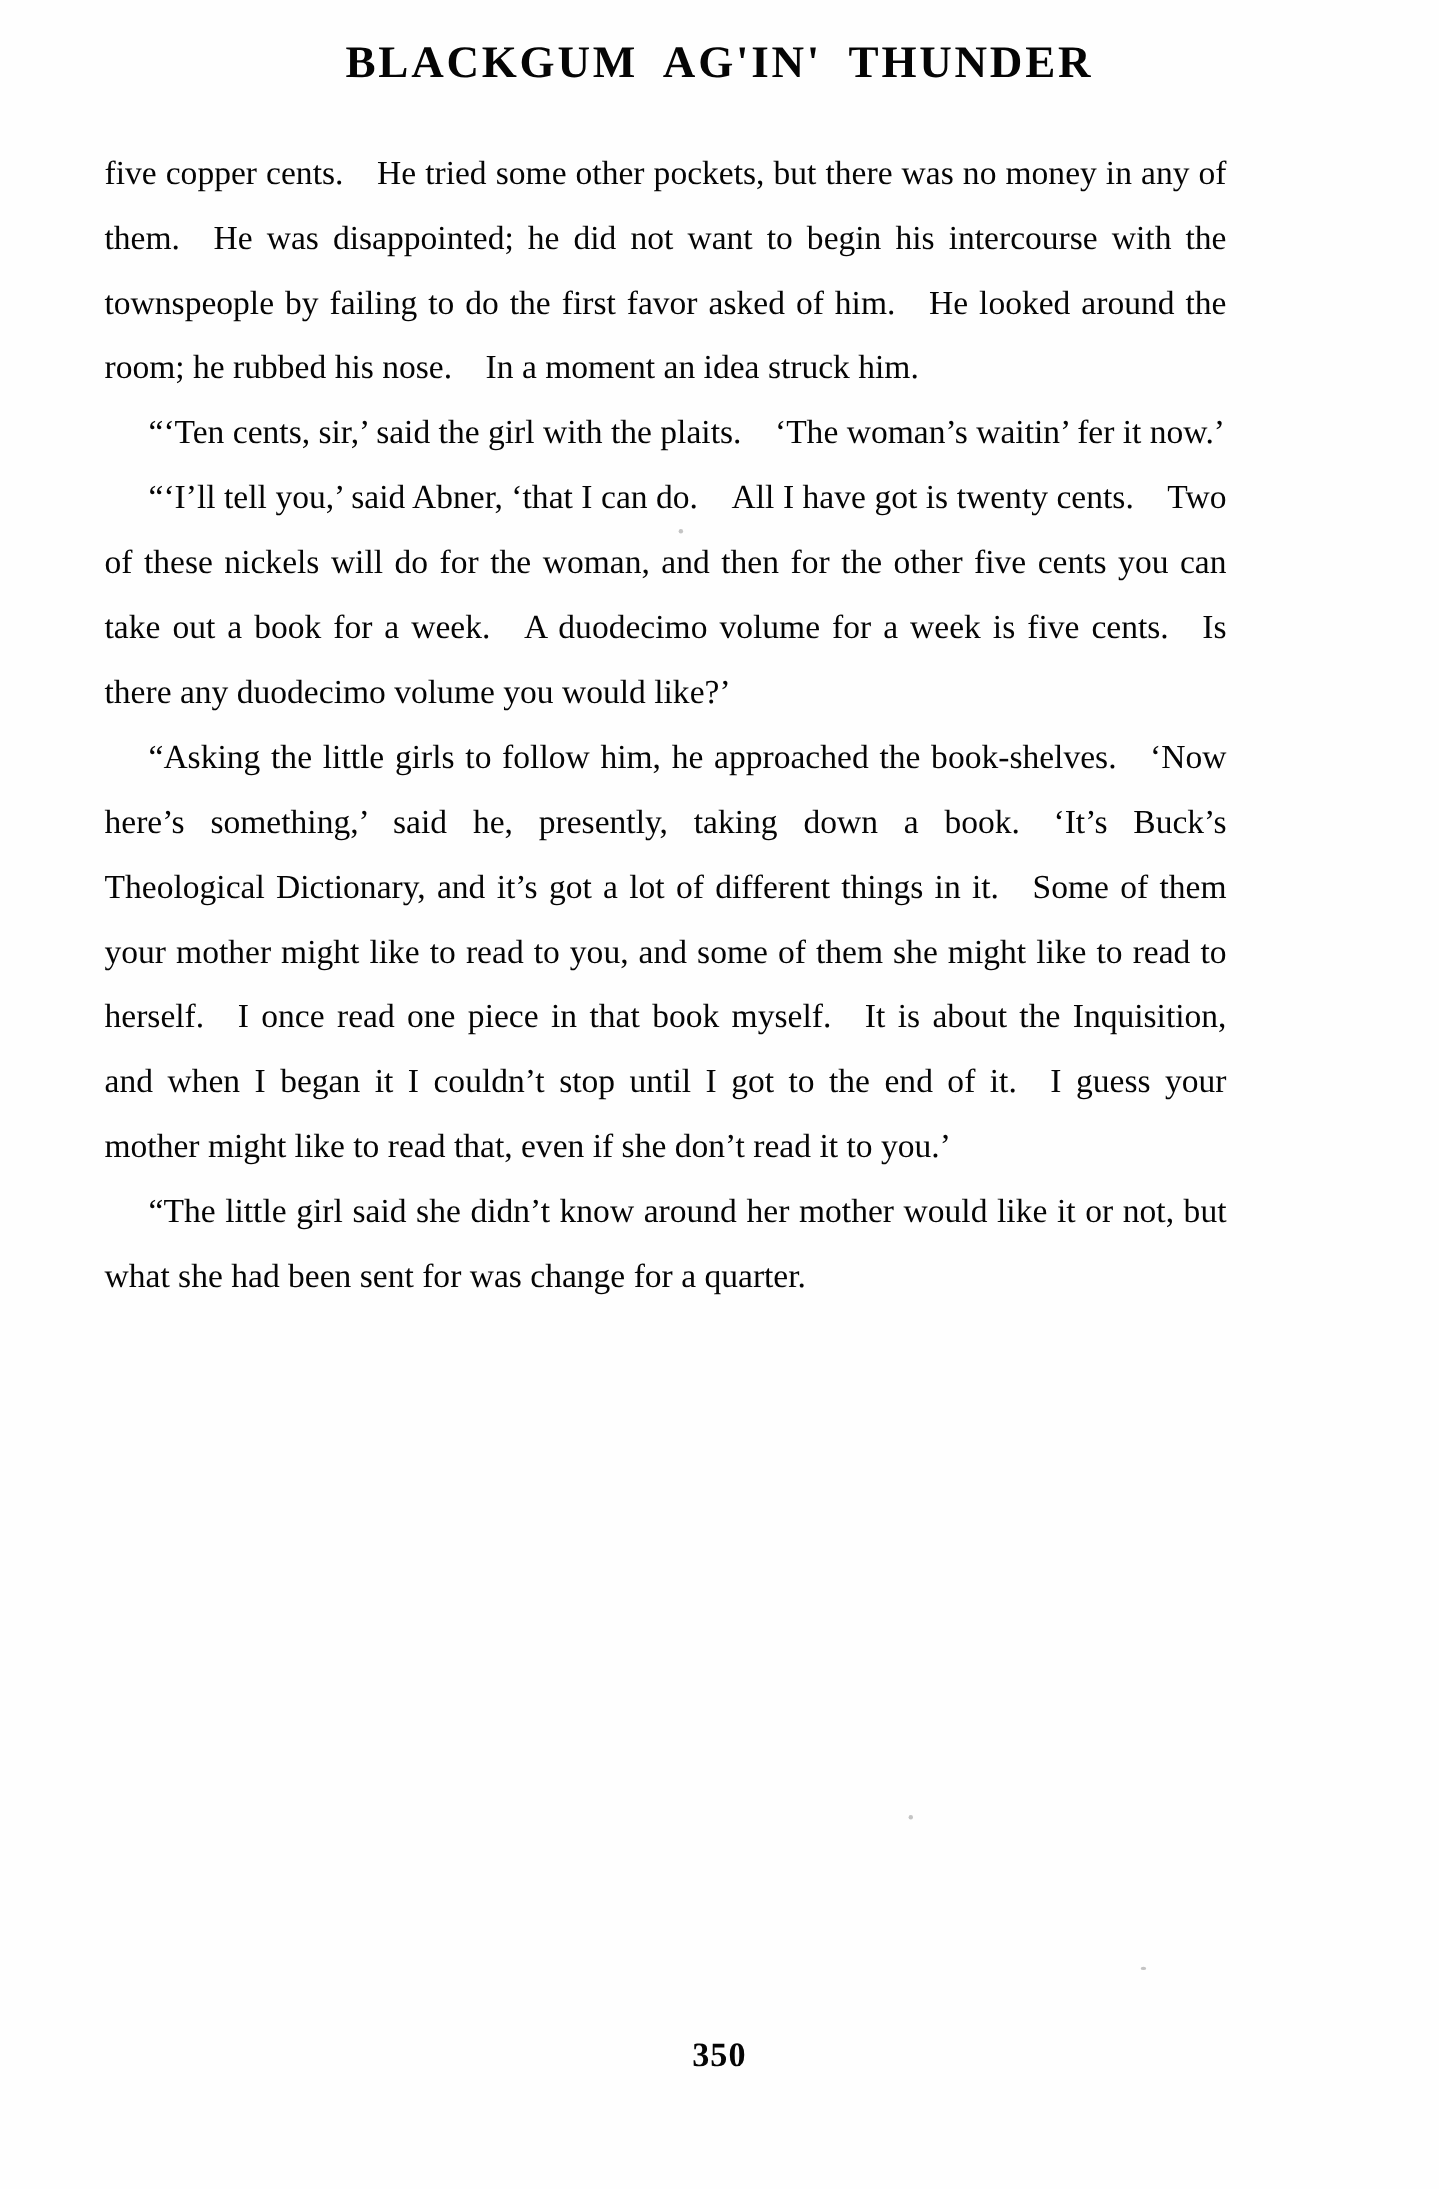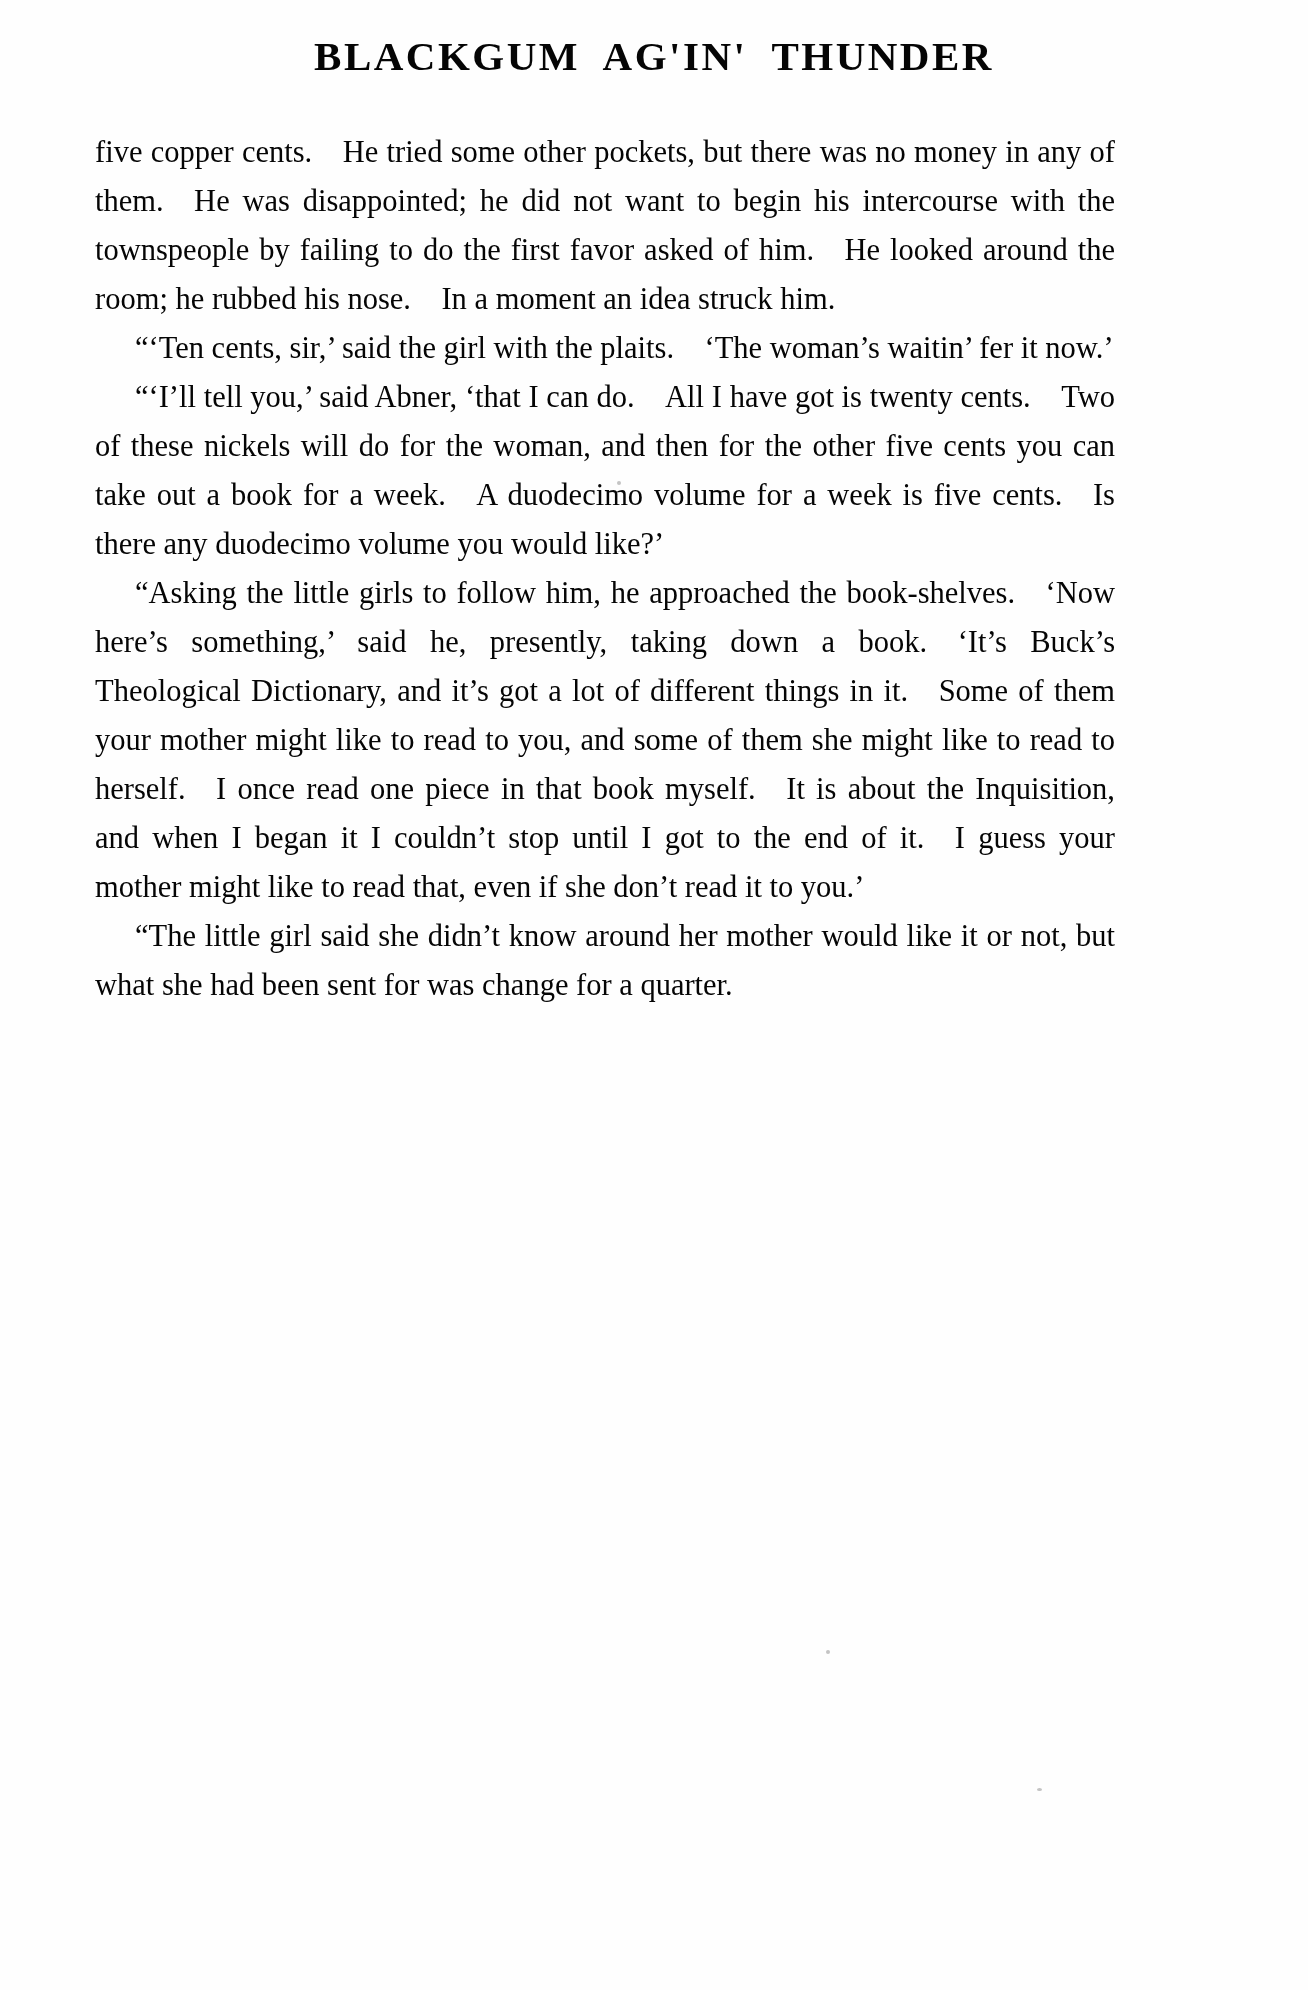--- a/index.html
+++ b/index.html
@@ -34,21 +34,21 @@
     letter-spacing: 2.5px;
     word-spacing: 12px;
     font-family: "Liberation Serif", serif;
   }
   .body-text {
     position: absolute;
     left: 95px;
     top: 128px;
     width: 1020px;
     font-size: 30.5px;
-    line-height: 49px;
+    line-height: 59px;
     text-align: justify;
     text-justify: inter-word;
     font-family: "Liberation Serif", serif;
   }
   .body-text p {
     margin: 0;
     text-indent: 40px;
   }
   .body-text p.noindent {
     text-indent: 0;
@@ -79,17 +79,18 @@
   <div class="running-head">BLACKGUM AG'IN' THUNDER</div>
 
   <div class="body-text">
     <p class="noindent">five copper cents. He tried some other pockets, but there was no money in any of them. He was disappointed; he did not want to begin his intercourse with the townspeople by failing to do the first favor asked of him. He looked around the room; he rubbed his nose. In a moment an idea struck him.</p>
     <p>“‘Ten cents, sir,’ said the girl with the plaits. ‘The woman’s waitin’ fer it now.’</p>
     <p>“‘I’ll tell you,’ said Abner, ‘that I can do. All I have got is twenty cents. Two of these nickels will do for the woman, and then for the other five cents you can take out a book for a week. A duodecimo volume for a week is five cents. Is there any duodecimo volume you would like?’</p>
     <p>“Asking the little girls to follow him, he approached the book-shelves. ‘Now here’s something,’ said he, presently, taking down a book. ‘It’s Buck’s Theological Dictionary, and it’s got a lot of different things in it. Some of them your mother might like to read to you, and some of them she might like to read to herself. I once read one piece in that book myself. It is about the Inquisition, and when I began it I couldn’t stop until I got to the end of it. I guess your mother might like to read that, even if she don’t read it to you.’</p>
     <p>“The little girl said she didn’t know around her mother would like it or not, but what she had been sent for was change for a quarter.</p>
   </div>
 
+  <div class="folio">350</div>
 
   <span class="speck" style="left:617px; top:481px; width:4px; height:4px;"></span>
   <span class="speck" style="left:826px; top:1650px; width:4px; height:4px;"></span>
   <span class="speck" style="left:1037px; top:1788px; width:5px; height:3px;"></span>
 </div>
 
 </body></html>

